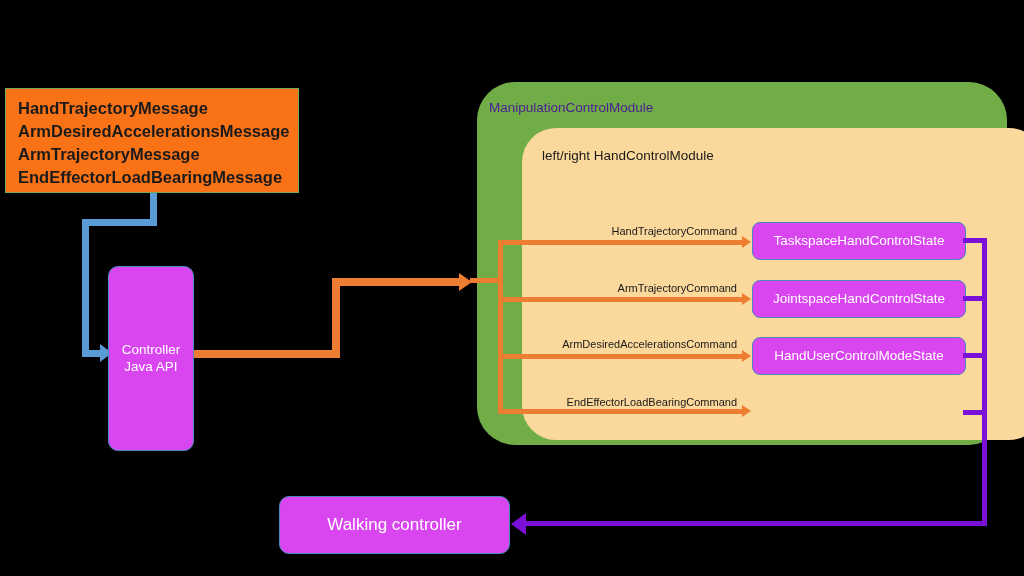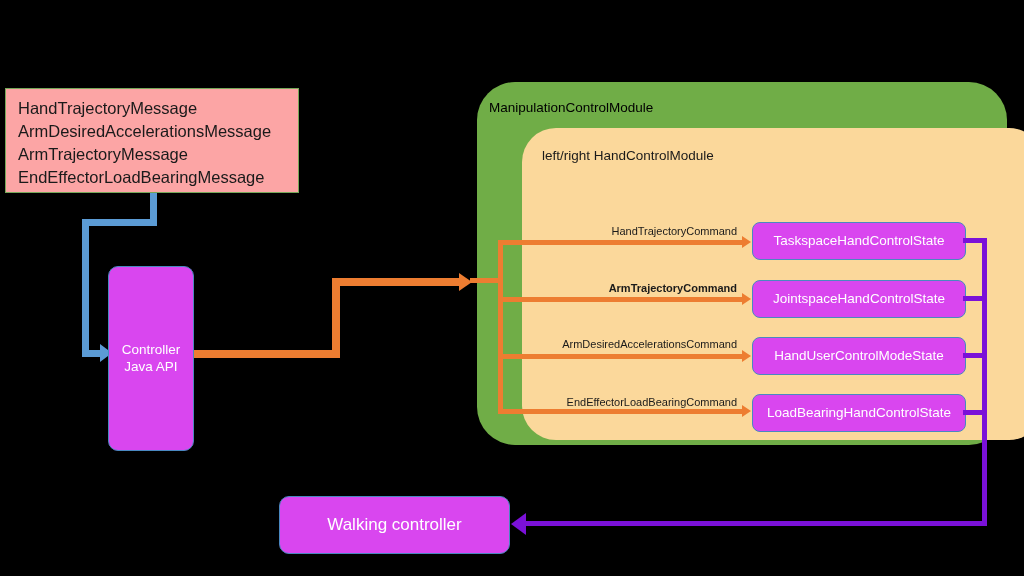--- a/index.html
+++ b/index.html
@@ -4,34 +4,34 @@
 <style>
   html,body{margin:0;padding:0;background:#000;}
   #stage{
     position:relative;width:1024px;height:576px;background:#000;overflow:hidden;
     font-family:"Liberation Sans","DejaVu Sans",sans-serif;
   }
 
   
   .msg-box{
     position:absolute;left:5px;top:88px;width:294px;height:105px;
-    background:#fca5a5;border:1px solid #76A85A;
-    box-sizing:border-box;padding:8px 0 12px 12px;
+    background:#f97316;border:1px solid #76A85A;
+    box-sizing:border-box;padding:8px 0 12px 12px;font-weight:bold;
   }
   .msg-line{
     color:#1a1a1a;font-size:16.5px;line-height:23px;white-space:nowrap;
   }
 
   
   .green-module{
     position:absolute;left:477px;top:82px;width:530px;height:363px;
     background:#70AD47;border-radius:38px;
   }
   .green-module-title{
-    position:absolute;left:12px;top:18px;color:#000000;font-size:13.5px;
+    position:absolute;left:12px;top:18px;color:#4c1d95;font-size:13.5px;
     white-space:nowrap;
   }
   
   .tan-panel{
     position:absolute;left:5px;top:46px;width:521px;height:312px;
     background:#FBD89B;border-radius:34px;margin-left:40px;
   }
   .tan-panel-title{
     position:absolute;left:20px;top:20px;color:#1a1a1a;font-size:13.5px;
     white-space:nowrap;
@@ -58,21 +58,21 @@
     left:279px;top:496px;width:231px;height:58px;font-size:17px;
     border-radius:10px;
   }
 
   
   .cmd-label{
     position:absolute;right:287px;color:#1a1a1a;font-size:11px;
     white-space:nowrap;text-align:right;
   }
   #cmd-0{top:225px;}
-  #cmd-1{top:282px;font-weight:bold;}
+  #cmd-1{top:282px;}
   #cmd-2{top:338px;}
   #cmd-3{top:396px;margin-left:16px;}
 
   
   .seg{position:absolute;}
   .blue-seg{background:#5B9BD5;}
   .orange-seg{background:#ED7D31;}
   .purple-seg{background:#7B11D8;}
 
   .arrow{position:absolute;width:0;height:0;}
@@ -158,23 +158,20 @@
 
   <div class="blue-box state-box" id="state-0">
     <span>TaskspaceHandControlState</span>
   </div>
   <div class="blue-box state-box" id="state-1">
     <span>JointspaceHandControlState</span>
   </div>
   <div class="blue-box state-box" id="state-2">
     <span>HandUserControlModeState</span>
   </div>
-  <div class="blue-box state-box" id="state-3">
-    <span>LoadBearingHandControlState</span>
-  </div>
 
   <div class="seg purple-seg" style="left:963px;top:238px;width:24px;height:5px;"></div>
   <div class="seg purple-seg" style="left:963px;top:296px;width:24px;height:5px;"></div>
   <div class="seg purple-seg" style="left:963px;top:353px;width:24px;height:5px;"></div>
   <div class="seg purple-seg" style="left:963px;top:410px;width:24px;height:5px;"></div>
 
   <div class="seg purple-seg" style="left:982px;top:238px;width:5px;height:177px;"></div>
 
   <div class="seg purple-seg" style="left:982px;top:410px;width:5px;height:115px;"></div>
 

